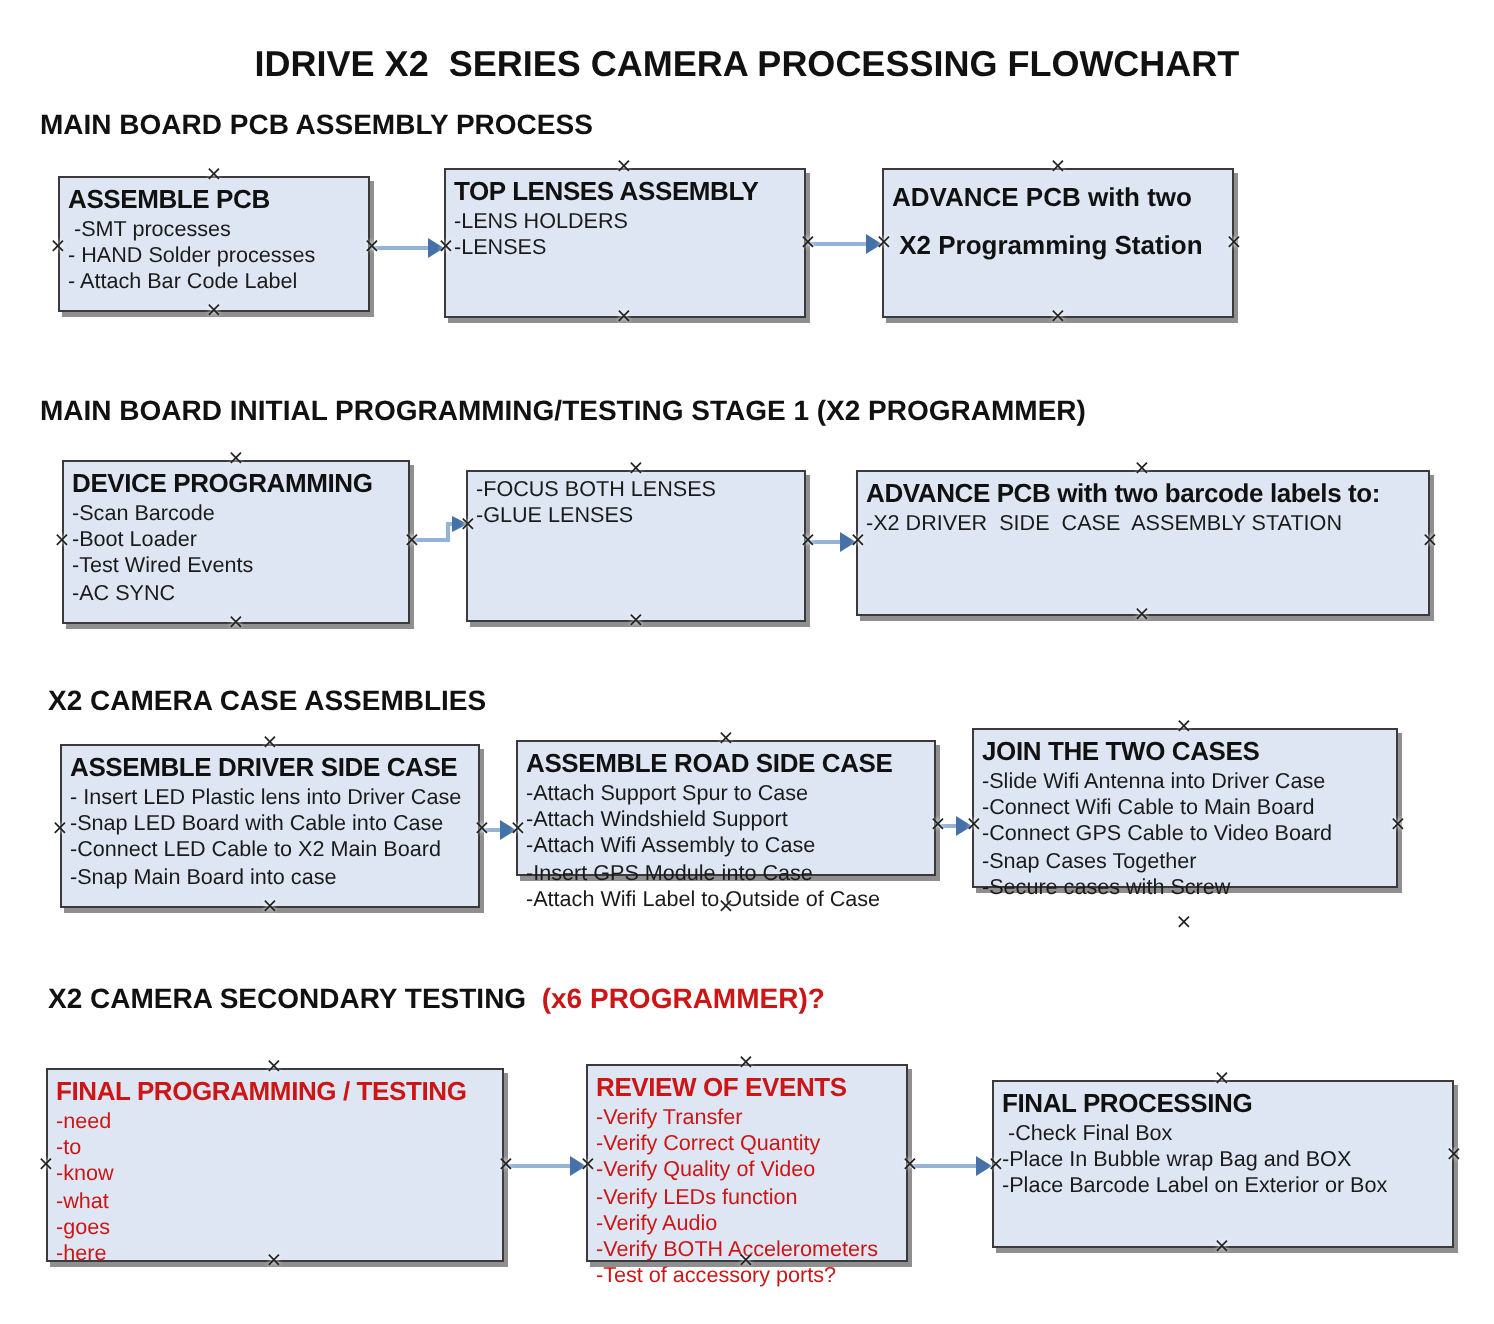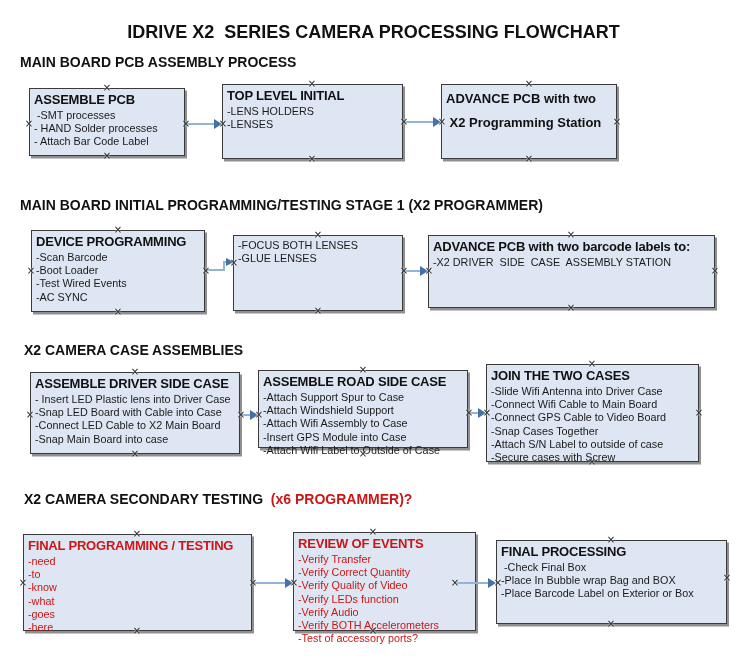--- a/index.html
+++ b/index.html
@@ -44,21 +44,21 @@
   <div class="box" style="left:29px;top:88px;width:156px;height:68px">
     <h3>ASSEMBLE PCB</h3>
     <ul>
       <li> -SMT processes</li>
       <li>- HAND Solder processes</li>
       <li>- Attach Bar Code Label</li>
     </ul>
   </div>
 
   <div class="box" style="left:222px;top:84px;width:181px;height:75px">
-    <h3>TOP LEVEL INITIAL</h3>
+    <h3>TOP LENSES ASSEMBLY</h3>
     <ul>
       <li>-LENS HOLDERS</li>
       <li>-LENSES</li>
     </ul>
   </div>
 
   <div class="box bold-body" style="left:441px;top:84px;width:176px;height:75px">
     <div class="bline">ADVANCE PCB with two</div>
     <div class="bline"> X2 Programming Station</div>
   </div>
@@ -90,56 +90,55 @@
   <div class="box" style="left:30px;top:372px;width:210px;height:82px">
     <h3>ASSEMBLE DRIVER SIDE CASE</h3>
     <ul>
       <li>- Insert LED Plastic lens into Driver Case</li>
       <li>-Snap LED Board with Cable into Case</li>
       <li>-Connect LED Cable to X2 Main Board</li>
       <li>-Snap Main Board into case</li>
     </ul>
   </div>
 
-  <div class="box" style="left:258px;top:370px;width:210px;height:78px">
+  <div class="box" style="left:258px;top:370px;width:210px;height:68px">
     <h3>ASSEMBLE ROAD SIDE CASE</h3>
     <ul>
       <li>-Attach Support Spur to Case</li>
       <li>-Attach Windshield Support</li>
       <li>-Attach Wifi Assembly to Case</li>
       <li>-Insert GPS Module into Case</li>
       <li>-Attach Wifi Label to Outside of Case</li>
     </ul>
   </div>
 
-  <div class="box" style="left:486px;top:364px;width:213px;height:98px">
+  <div class="box" style="left:486px;top:364px;width:213px;height:80px">
     <h3>JOIN THE TWO CASES</h3>
     <ul>
       <li>-Slide Wifi Antenna into Driver Case</li>
       <li>-Connect Wifi Cable to Main Board</li>
       <li>-Connect GPS Cable to Video Board</li>
       <li>-Snap Cases Together</li>
-      <li>-Attach S/N Label to outside of case</li>
       <li>-Secure cases with Screw</li>
     </ul>
   </div>
 
   <div class="box red" style="left:23px;top:534px;width:229px;height:97px">
     <h3>FINAL PROGRAMMING / TESTING</h3>
     <ul>
       <li>-need</li>
       <li>-to</li>
       <li>-know</li>
       <li>-what</li>
       <li>-goes</li>
       <li>-here</li>
     </ul>
   </div>
 
-  <div class="box red" style="left:293px;top:532px;width:183px;height:99px">
+  <div class="box red" style="left:293px;top:532px;width:161px;height:99px">
     <h3>REVIEW OF EVENTS</h3>
     <ul>
       <li>-Verify Transfer</li>
       <li>-Verify Correct Quantity</li>
       <li>-Verify Quality of Video</li>
       <li>-Verify LEDs function</li>
       <li>-Verify Audio</li>
       <li>-Verify BOTH Accelerometers</li>
       <li>-Test of accessory ports?</li>
     </ul>

